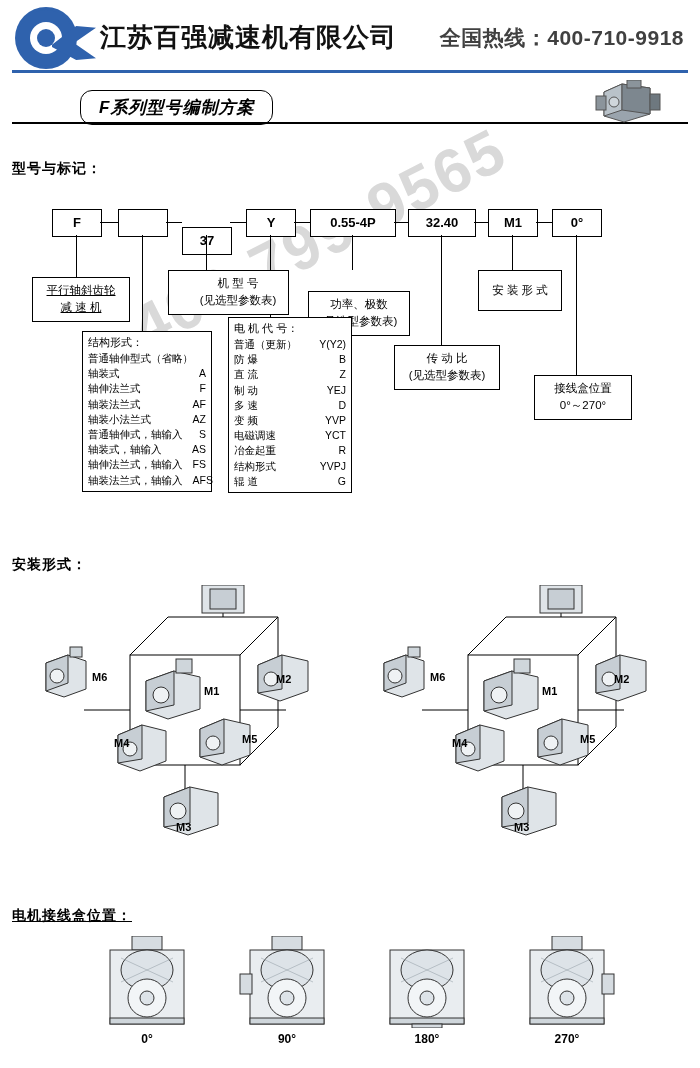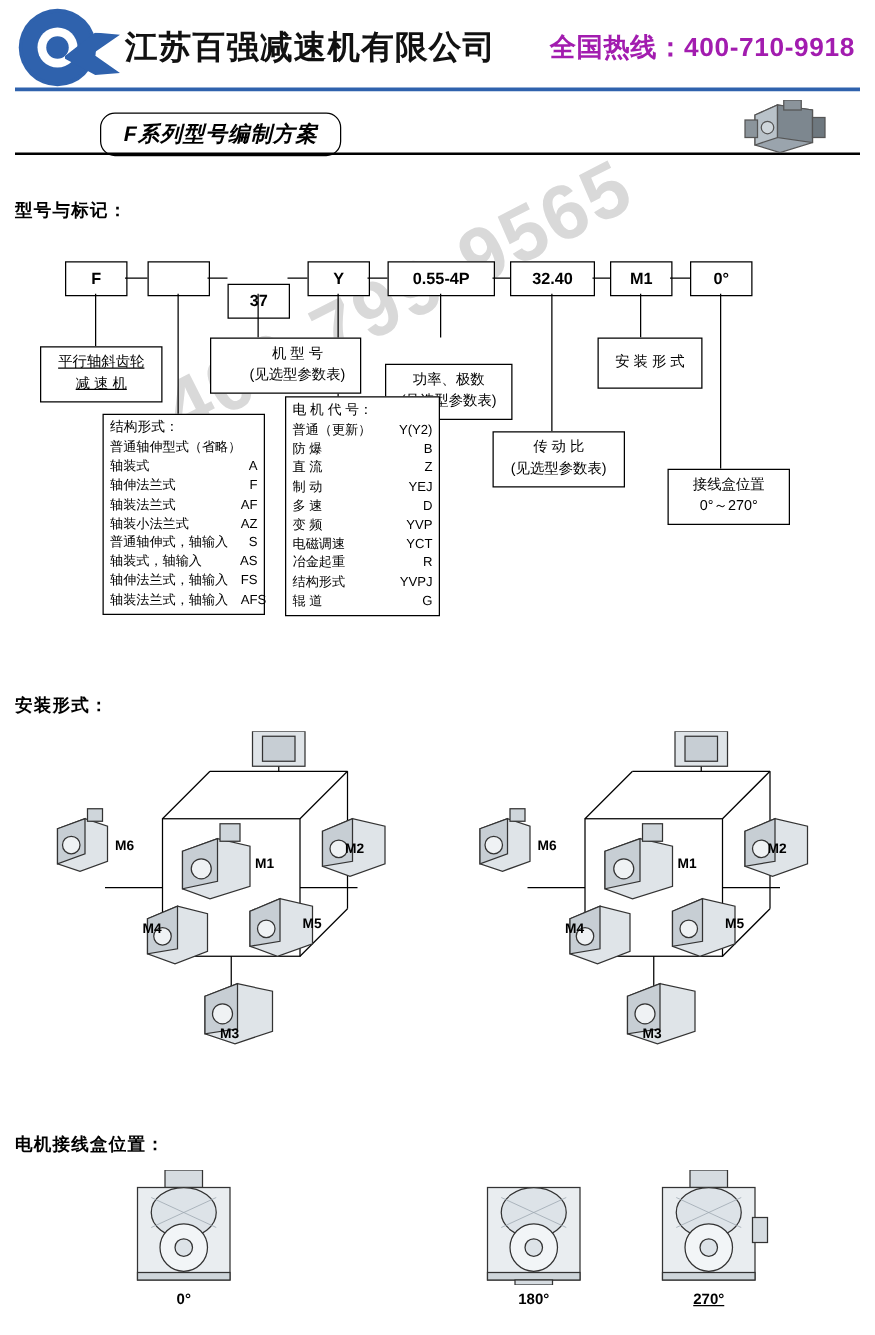--- a/index.html
+++ b/index.html
@@ -67,21 +67,21 @@
     font-weight: bold;
     letter-spacing: 1px;
     color: #111;
   }
   .hotline {
     position: absolute;
     right: 16px;
     top: 24px;
     font-size: 21px;
     font-weight: bold;
-    color: #a21caf;
+    color: #404040;
     letter-spacing: 0.5px;
   }
   .header-rule {
     position: absolute;
     left: 12px;
     right: 12px;
     top: 70px;
     height: 3px;
     background: #2f62ad;
   }
@@ -520,54 +520,68 @@
     </svg>
     <div class="mlabel" style="left:74px;  top:86px;">M6</div>
     <div class="mlabel" style="left:186px; top:100px;">M1</div>
     <div class="mlabel" style="left:258px; top:88px;">M2</div>
     <div class="mlabel" style="left:96px;  top:152px;">M4</div>
     <div class="mlabel" style="left:224px; top:148px;">M5</div>
     <div class="mlabel" style="left:158px; top:236px;">M3</div>
   </div>
 </div>
 
-<div class="section-head" style="left:12px; top:907px;">电机接线盒位置：</div>
+<div class="section-head" style="left:12px; top:907px;text-decoration:underline;">电机接线盒位置：</div>
 
 <div class="term-area">
 
   <div class="term-item" style="left:92px; top:36px;">
     <svg width="110" height="92" viewBox="0 0 110 92">
       <rect x="40" y="0" width="30" height="14" fill="#d6dce1" stroke="#333" stroke-width="1"></rect>
       <rect x="18" y="14" width="74" height="74" fill="#e9edf0" stroke="#333" stroke-width="1"></rect>
       <ellipse cx="55" cy="34" rx="26" ry="20" fill="#dde3e8" stroke="#333" stroke-width="1"></ellipse>
       <line x1="29" y1="22" x2="81" y2="46" stroke="#9aa4ad" stroke-width="0.6"></line>
       <line x1="29" y1="46" x2="81" y2="22" stroke="#9aa4ad" stroke-width="0.6"></line>
       <circle cx="55" cy="62" r="19" fill="#f2f5f7" stroke="#333" stroke-width="1"></circle>
       <circle cx="55" cy="62" r="7" fill="#dde3e8" stroke="#333" stroke-width="1"></circle>
       <rect x="18" y="82" width="74" height="6" fill="#cfd6db" stroke="#333" stroke-width="1"></rect>
     </svg>
     <div class="term-label">0°</div>
   </div>
 
+  <div class="term-item" style="left:232px; top:36px;">
+    <svg width="110" height="92" viewBox="0 0 110 92">
+      <rect x="40" y="0" width="30" height="14" fill="#d6dce1" stroke="#333" stroke-width="1"></rect>
+      <rect x="18" y="14" width="74" height="74" fill="#e9edf0" stroke="#333" stroke-width="1"></rect>
+      <ellipse cx="55" cy="34" rx="26" ry="20" fill="#dde3e8" stroke="#333" stroke-width="1"></ellipse>
+      <line x1="29" y1="22" x2="81" y2="46" stroke="#9aa4ad" stroke-width="0.6"></line>
+      <line x1="29" y1="46" x2="81" y2="22" stroke="#9aa4ad" stroke-width="0.6"></line>
+      <circle cx="55" cy="62" r="19" fill="#f2f5f7" stroke="#333" stroke-width="1"></circle>
+      <circle cx="55" cy="62" r="7" fill="#dde3e8" stroke="#333" stroke-width="1"></circle>
+      <rect x="18" y="82" width="74" height="6" fill="#cfd6db" stroke="#333" stroke-width="1"></rect>
+      <rect x="8" y="38" width="12" height="20" fill="#d6dce1" stroke="#333" stroke-width="1"></rect>
+    </svg>
+    <div class="term-label">90°</div>
+  </div>
 
   <div class="term-item" style="left:372px; top:36px;">
     <svg width="110" height="92" viewBox="0 0 110 92">
       <rect x="18" y="14" width="74" height="74" fill="#e9edf0" stroke="#333" stroke-width="1"></rect>
       <ellipse cx="55" cy="34" rx="26" ry="20" fill="#dde3e8" stroke="#333" stroke-width="1"></ellipse>
       <line x1="29" y1="22" x2="81" y2="46" stroke="#9aa4ad" stroke-width="0.6"></line>
       <line x1="29" y1="46" x2="81" y2="22" stroke="#9aa4ad" stroke-width="0.6"></line>
       <circle cx="55" cy="62" r="19" fill="#f2f5f7" stroke="#333" stroke-width="1"></circle>
       <circle cx="55" cy="62" r="7" fill="#dde3e8" stroke="#333" stroke-width="1"></circle>
       <rect x="18" y="82" width="74" height="6" fill="#cfd6db" stroke="#333" stroke-width="1"></rect>
       <rect x="40" y="88" width="30" height="4" fill="#d6dce1" stroke="#333" stroke-width="1"></rect>
     </svg>
     <div class="term-label">180°</div>
   </div>
 
-  <div class="term-item" style="left:512px; top:36px;text-decoration:underline;">
+  <div class="term-item" style="left:512px; top:36px;">
     <svg width="110" height="92" viewBox="0 0 110 92">
       <rect x="40" y="0" width="30" height="14" fill="#d6dce1" stroke="#333" stroke-width="1"></rect>
       <rect x="18" y="14" width="74" height="74" fill="#e9edf0" stroke="#333" stroke-width="1"></rect>
       <ellipse cx="55" cy="34" rx="26" ry="20" fill="#dde3e8" stroke="#333" stroke-width="1"></ellipse>
       <line x1="29" y1="22" x2="81" y2="46" stroke="#9aa4ad" stroke-width="0.6"></line>
       <line x1="29" y1="46" x2="81" y2="22" stroke="#9aa4ad" stroke-width="0.6"></line>
       <circle cx="55" cy="62" r="19" fill="#f2f5f7" stroke="#333" stroke-width="1"></circle>
       <circle cx="55" cy="62" r="7" fill="#dde3e8" stroke="#333" stroke-width="1"></circle>
       <rect x="18" y="82" width="74" height="6" fill="#cfd6db" stroke="#333" stroke-width="1"></rect>
       <rect x="90" y="38" width="12" height="20" fill="#d6dce1" stroke="#333" stroke-width="1"></rect>

